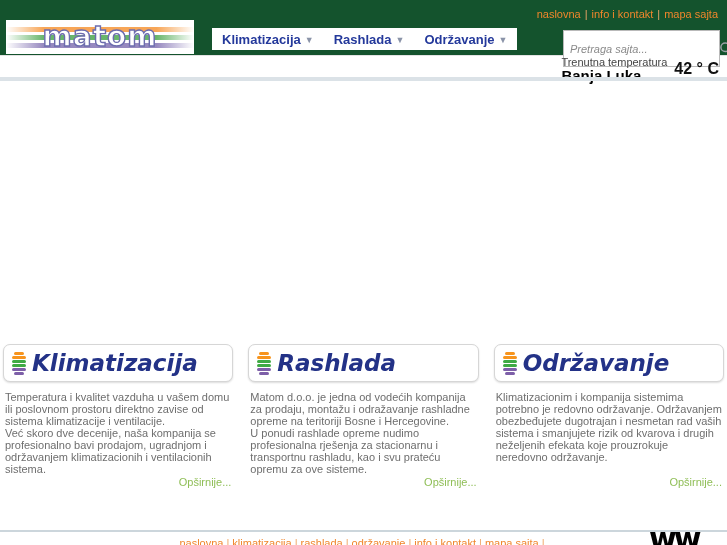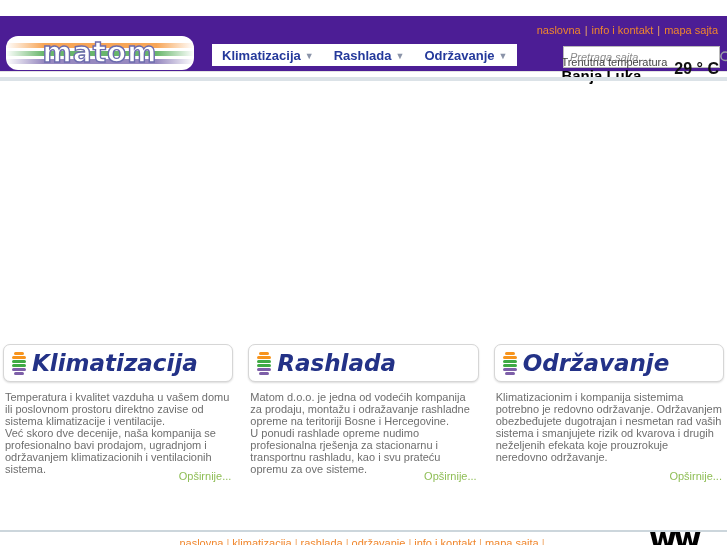--- a/index.html
+++ b/index.html
@@ -4,53 +4,53 @@
 <style>
   * { margin:0; padding:0; box-sizing:border-box; }
   html,body { background:#ffffff; }
   #screen {
     position:relative; width:727px; height:545px; overflow:hidden;
     background:#ffffff; font-family:"Liberation Sans", sans-serif;
   }
 
   
   .header {
-    position:absolute; left:0; top:16px; width:727px; height:56px;
-    background:#4c1d95; border-bottom:1px solid #e3e3e3;
+    position:absolute; left:0; top:0; width:727px; height:56px;
+    background:#14532d; border-bottom:1px solid #e3e3e3;
   }
   .top-links {
     position:absolute; right:9px; top:8px; font-size:11px; color:#f0862c;
     white-space:nowrap;
   }
   .top-links a { color:#f0862c; text-decoration:none; cursor:pointer; }
   .top-links .sep { color:#e8a468; margin:0 4px; }
 
   .logo-box {
     position:absolute; left:6px; top:20px; width:188px; height:34px;
-    background:#ffffff; overflow:hidden;border-radius:12px;
+    background:#ffffff; overflow:hidden;
   }
   .logo-stripe { position:absolute; left:0; width:100%; }
   .stripe-orange { top:7px;  height:5px; background:linear-gradient(to right, rgba(246,150,58,0), rgba(246,150,58,.85) 20%, rgba(246,150,58,.85) 80%, rgba(246,150,58,0)); }
   .stripe-green  { top:15px; height:5px; background:linear-gradient(to right, rgba(78,169,82,0),  rgba(78,169,82,.85) 20%,  rgba(78,169,82,.85) 80%,  rgba(78,169,82,0)); }
   .stripe-purple { top:23px; height:5px; background:linear-gradient(to right, rgba(132,116,180,0),rgba(132,116,180,.85) 20%,rgba(132,116,180,.85) 80%,rgba(132,116,180,0)); }
   .logo-svg { position:absolute; left:0; top:0; }
 
   .nav {
     position:absolute; left:212px; top:28px; height:22px;
     background:#ffffff; display:flex; align-items:center; gap:20px;
     padding:0 10px;
   }
   .nav-item {
     font-size:13px; font-weight:bold; color:#24399b; cursor:pointer;
     display:flex; align-items:center; gap:4px; white-space:nowrap;
   }
   .nav-caret { font-size:9px; color:#8a93a8; position:relative; top:1px; }
 
   .search-box {
-    position:absolute; right:7px; top:30px; width:157px; height:22px;
+    position:absolute; right:7px; top:30px; width:157px; height:37px;
     background:#ffffff; border:1px solid #b9b9b9; display:flex; align-items:center;
   }
   .search-input {
     flex:1; border:none; outline:none; background:transparent;
     font-family:"Liberation Sans", sans-serif;
     font-size:11px; font-style:italic; color:#666; padding:0 6px;
   }
   .search-input::placeholder { color:#8a8a8a; font-style:italic; }
   .search-btn { width:24px; height:100%; border:none; background:transparent; cursor:pointer;
     display:flex; align-items:center; justify-content:center; }
@@ -91,21 +91,21 @@
   .col-title {
     font-family:"DejaVu Sans", sans-serif;
     font-size:23px; font-style:italic; font-weight:bold; color:#233287;
     letter-spacing:0px; white-space:nowrap;
   }
   .col-body {
     margin-top:9px; padding:0 2px;
     font-size:11px; line-height:12px; color:#6e6e6e; white-space:pre-line;
   }
   .col-more {
-    position:absolute; right:2px; bottom:14px;
+    position:absolute; right:2px; bottom:8px;
     font-size:11px; color:#8fbe56; text-decoration:none; cursor:pointer;
   }
 
   
   .footer-divider {
     position:absolute; left:0; top:530px; width:727px; height:2px; background:#ccd6dc;
   }
   .footer-links {
     position:absolute; left:0; top:537px; width:727px; text-align:center;
     font-size:11px; color:#f0862c; white-space:nowrap;
@@ -163,21 +163,21 @@
         </svg>
       </button>
     </div>
   </div>
 
   <div class="weather">
     <div class="weather-lines">
       <div class="weather-line1">Trenutna temperatura</div>
       <div class="weather-line2">Banja Luka</div>
     </div>
-    <div class="weather-temp">29 ° C</div>
+    <div class="weather-temp">42 ° C</div>
   </div>
 
   <div class="main-divider"></div>
 
   <div class="columns">
 
     <div class="col">
       <div class="col-head">
         <span class="stripes-icon">
           <i class="si-1"></i>

